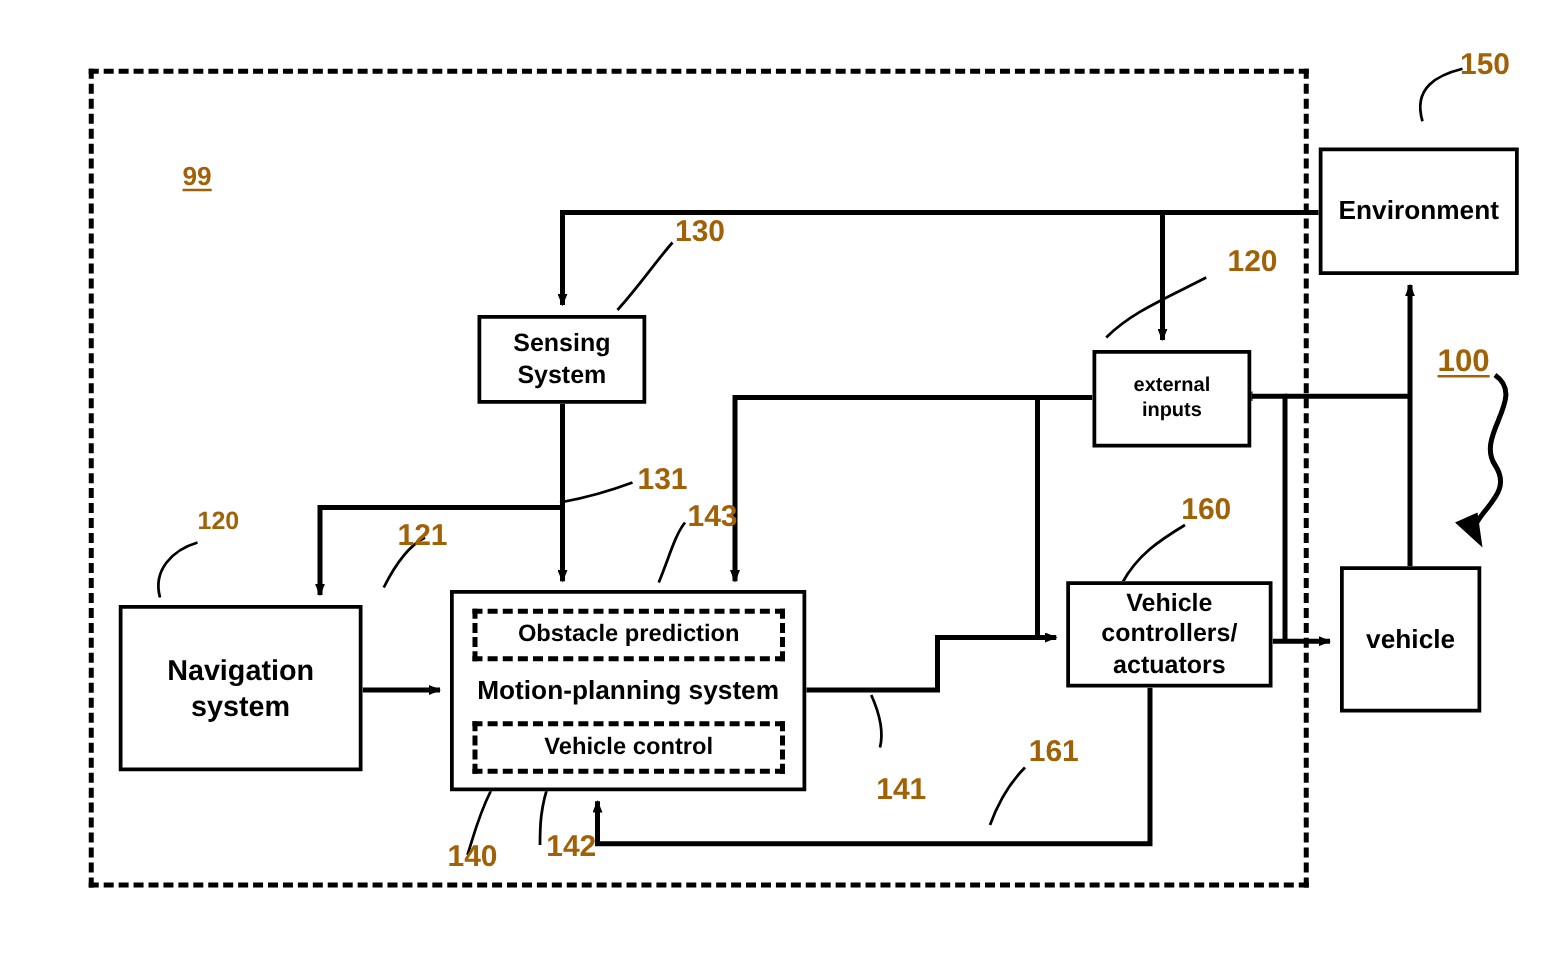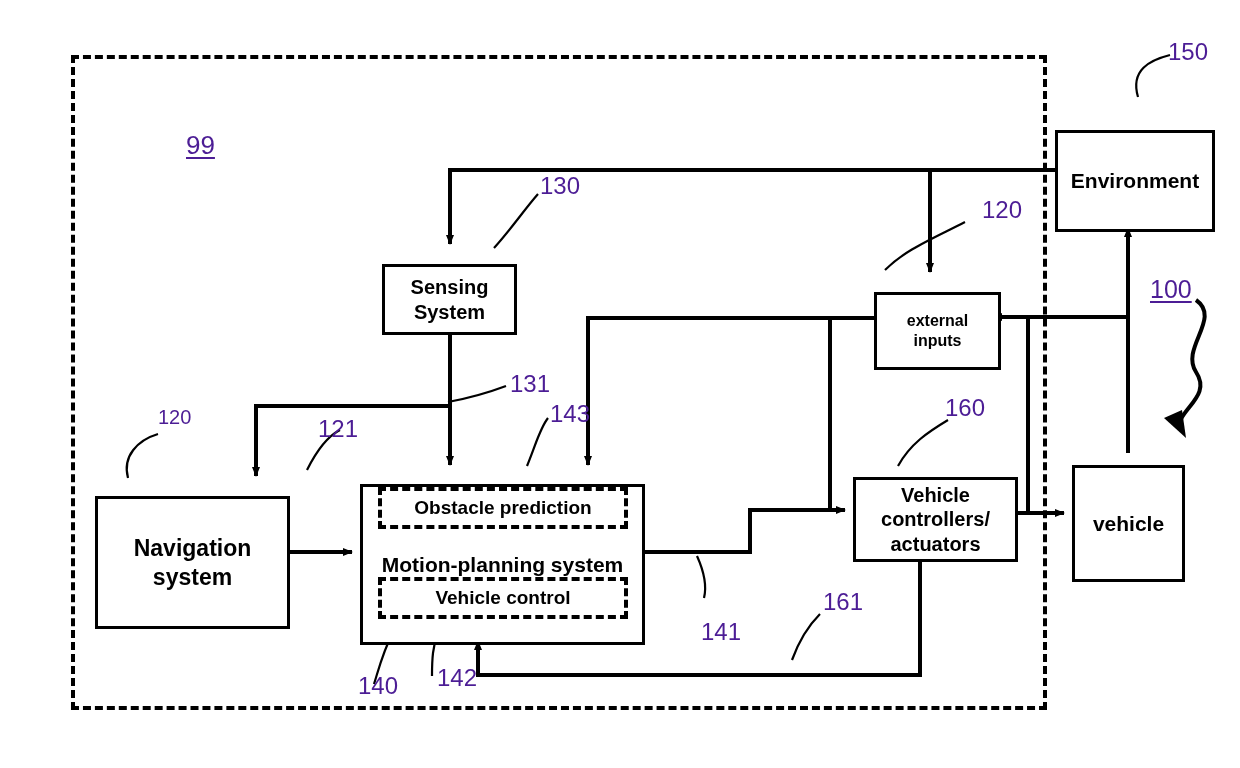--- a/index.html
+++ b/index.html
@@ -28,59 +28,58 @@
     background: #fff;
     display: flex;
     align-items: center;
     justify-content: center;
     text-align: center;
     font-weight: bold;
     color: #000;
     line-height: 1.22;
     box-sizing: border-box;
     white-space: pre-line;
-    margin-top: 12px;
   }
   .sub {
     position: absolute;
     border: 4px dashed #000;
     background: #fff;
     display: flex;
     align-items: center;
     justify-content: center;
     text-align: center;
     font-weight: bold;
     color: #000;
     box-sizing: border-box;
   }
   .ref {
     position: absolute;
-    font-weight: normal;
-    color: #4c1d95;
+    font-weight: bold;
+    color: #a16207;
     white-space: nowrap;
   }
   .ref.u {
     text-decoration: underline;
     text-underline-offset: 3px;
   }
   .outer {
     position: absolute;
     border: 4px dashed #000;
     box-sizing: border-box;
     background: transparent;
   }
 </style>
 </head>
 <body>
 
 <div id="root">
 
   <div class="outer" style="left:71px; top:55px; width:976px; height:655px;"></div>
 
-  <div class="ref u" style="left:146px; top:130px; font-size:26px;margin-left:40px;">99</div>
+  <div class="ref u" style="left:146px; top:130px; font-size:21px;">99</div>
 
   <svg class="canvas" viewBox="0 0 1240 768" xmlns="http://www.w3.org/2000/svg">
     <defs>
       <marker id="ah" markerWidth="10" markerHeight="8" refX="9" refY="4" orient="auto" markerUnits="userSpaceOnUse">
         <path d="M0,0 L10,4 L0,8 Z" fill="#000"></path>
       </marker>
     </defs>
     <g fill="none" stroke="#000" stroke-width="4">
 
       <path d="M1055,170 L450,170 L450,244" marker-end="url(#ah)"></path>

